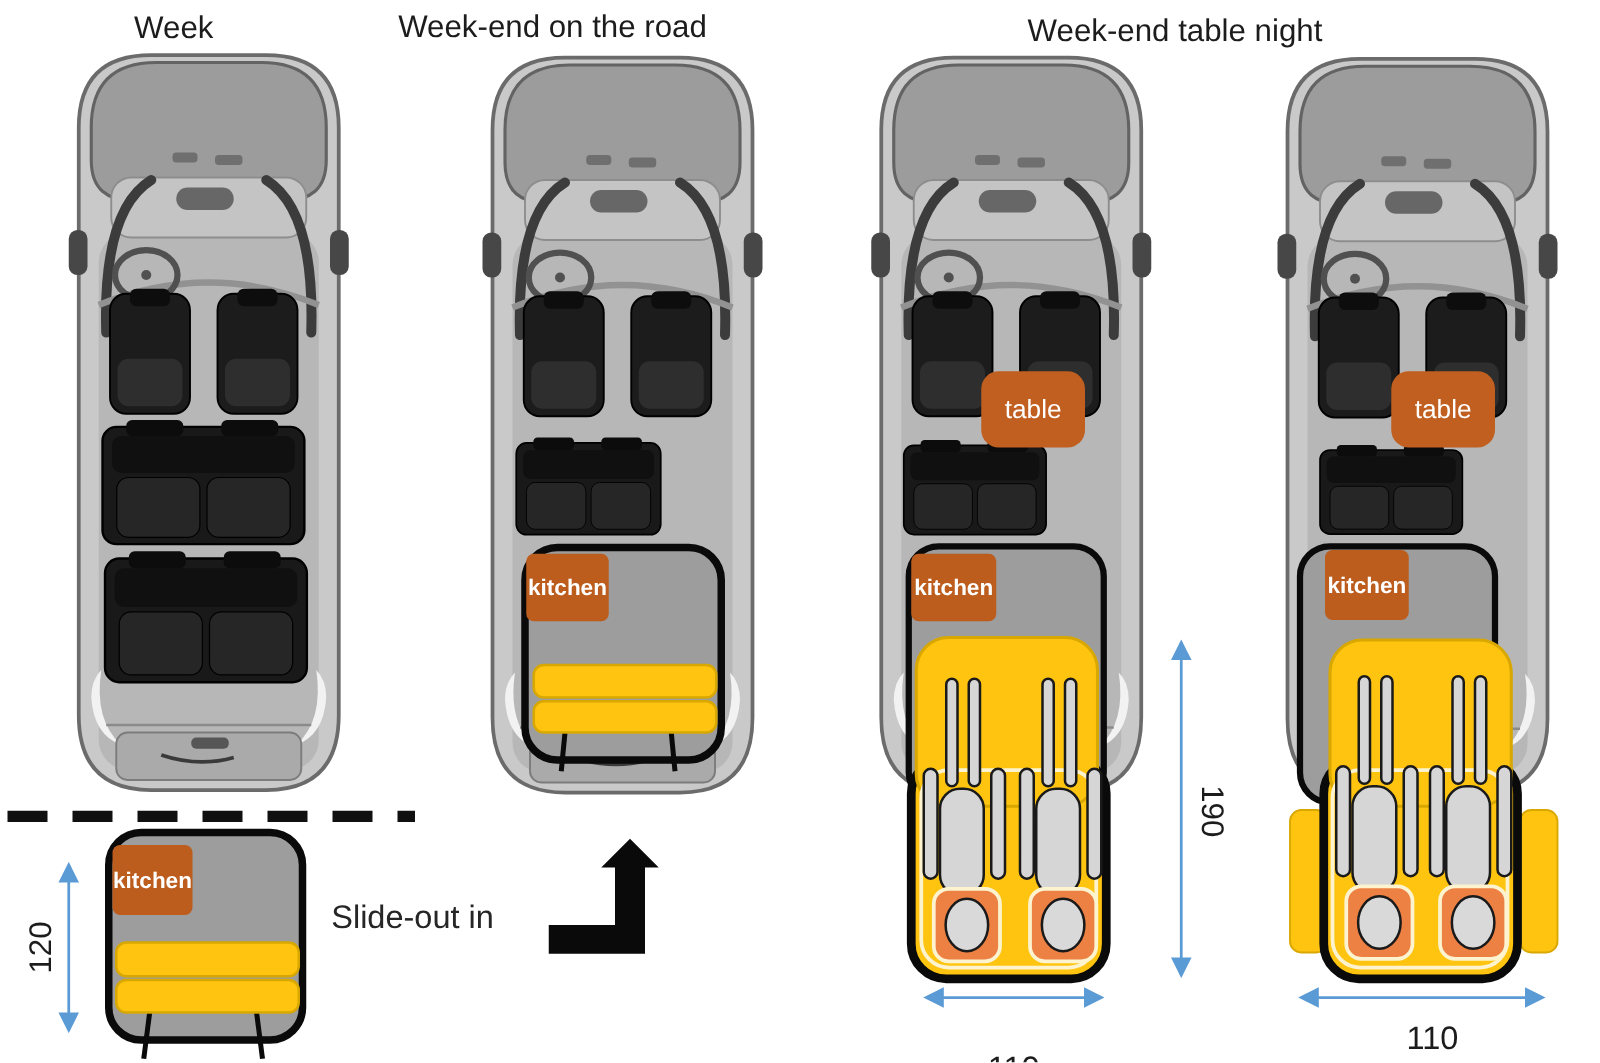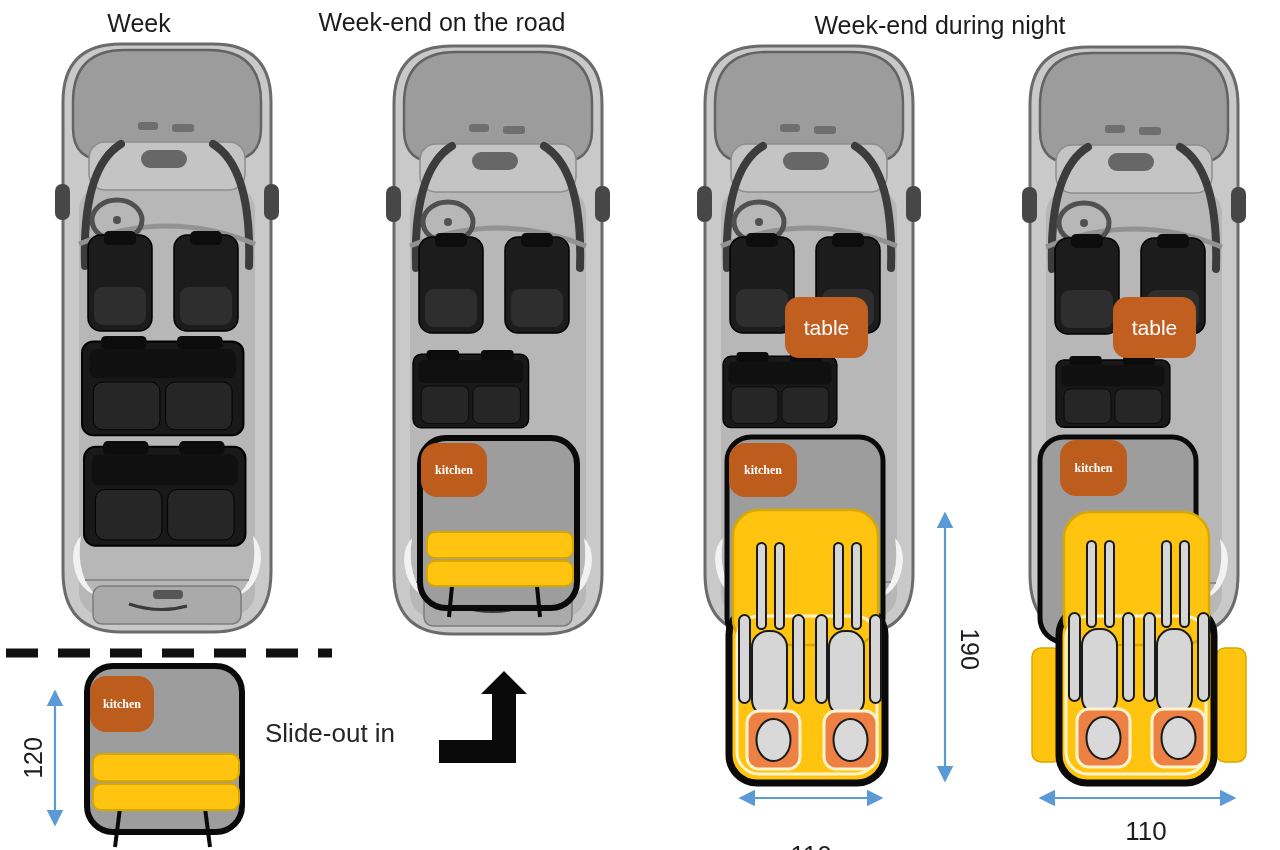--- a/index.html
+++ b/index.html
@@ -5,21 +5,21 @@
   html,body{margin:0;padding:0;background:#ffffff;}
   #canvas{position:relative;width:1280px;height:850px;background:#ffffff;overflow:hidden;
           font-family:"Liberation Sans", sans-serif;color:#1f1f1f;padding-left:35px;}
   svg{position:absolute;left:0;top:0;}
   .title{position:absolute;transform:translate(-50%,-50%);font-size:25px;white-space:nowrap;color:#1c1c1c;}
   .dim{position:absolute;transform:translate(-50%,-50%);font-size:25px;color:#1c1c1c;white-space:nowrap;}
   .dim.rot-ccw{transform:translate(-50%,-50%) rotate(-90deg);}
   .dim.rot-cw{transform:translate(-50%,-50%) rotate(90deg);}
   .chip{position:absolute;display:flex;align-items:center;justify-content:center;
         color:#ffffff;box-sizing:border-box;}
-  .kitchen{background:var(--kitchen-box,#bc5d1e);border-radius:16px;font-size:12px;font-weight:600;font-family:Liberation Serif, serif;}
+  .kitchen{background:var(--kitchen-box,#bc5d1e);border-radius:6px;font-size:18px;font-weight:600;}
   .table{background:var(--table-box,#c05f20);border-radius:14px;font-size:21px;margin-left:18px;}
   .caption{position:absolute;font-size:26px;line-height:35px;color:#262626;white-space:nowrap;text-align:center;}
 </style>
 </head>
 <body>
 
 <div id="canvas">
 
   <svg width="1280" height="850" viewBox="0 0 1280 850">
     <defs>
@@ -136,21 +136,21 @@
     <g style="stroke:var(--dimension-blue,#5b9bd5);stroke-width:2.2" fill="none">
       <line x1="55" y1="692" x2="55" y2="824" marker-start="url(#arrB)" marker-end="url(#arrB)"></line>
       <line x1="945" y1="514" x2="945" y2="780" marker-start="url(#arrB)" marker-end="url(#arrB)"></line>
       <line x1="741" y1="798" x2="881" y2="798" marker-start="url(#arrB)" marker-end="url(#arrB)"></line>
       <line x1="1041" y1="798" x2="1234" y2="798" marker-start="url(#arrB)" marker-end="url(#arrB)"></line>
     </g>
   </svg>
 
   <div class="title" style="left:139px;top:23px;">Week</div>
   <div class="title" style="left:403px;top:22px;margin-left:39px;">Week-end on the road</div>
-  <div class="title" style="left:940px;top:25px;">Week-end during night</div>
+  <div class="title" style="left:940px;top:25px;">Week-end table night</div>
 
   <div class="chip kitchen" style="left:90px;top:676px;width:64px;height:56px;">kitchen</div>
   <div class="chip kitchen" style="left:421px;top:443px;width:66px;height:54px;">kitchen</div>
   <div class="chip kitchen" style="left:729px;top:443px;width:68px;height:54px;">kitchen</div>
   <div class="chip kitchen" style="left:1060px;top:440px;width:67px;height:56px;">kitchen</div>
 
   <div class="chip table" style="left:767px;top:297px;width:83px;height:61px;">table</div>
   <div class="chip table" style="left:1095px;top:297px;width:83px;height:61px;">table</div>
 
   <div class="dim rot-ccw" style="left:33px;top:758px;">120</div>

